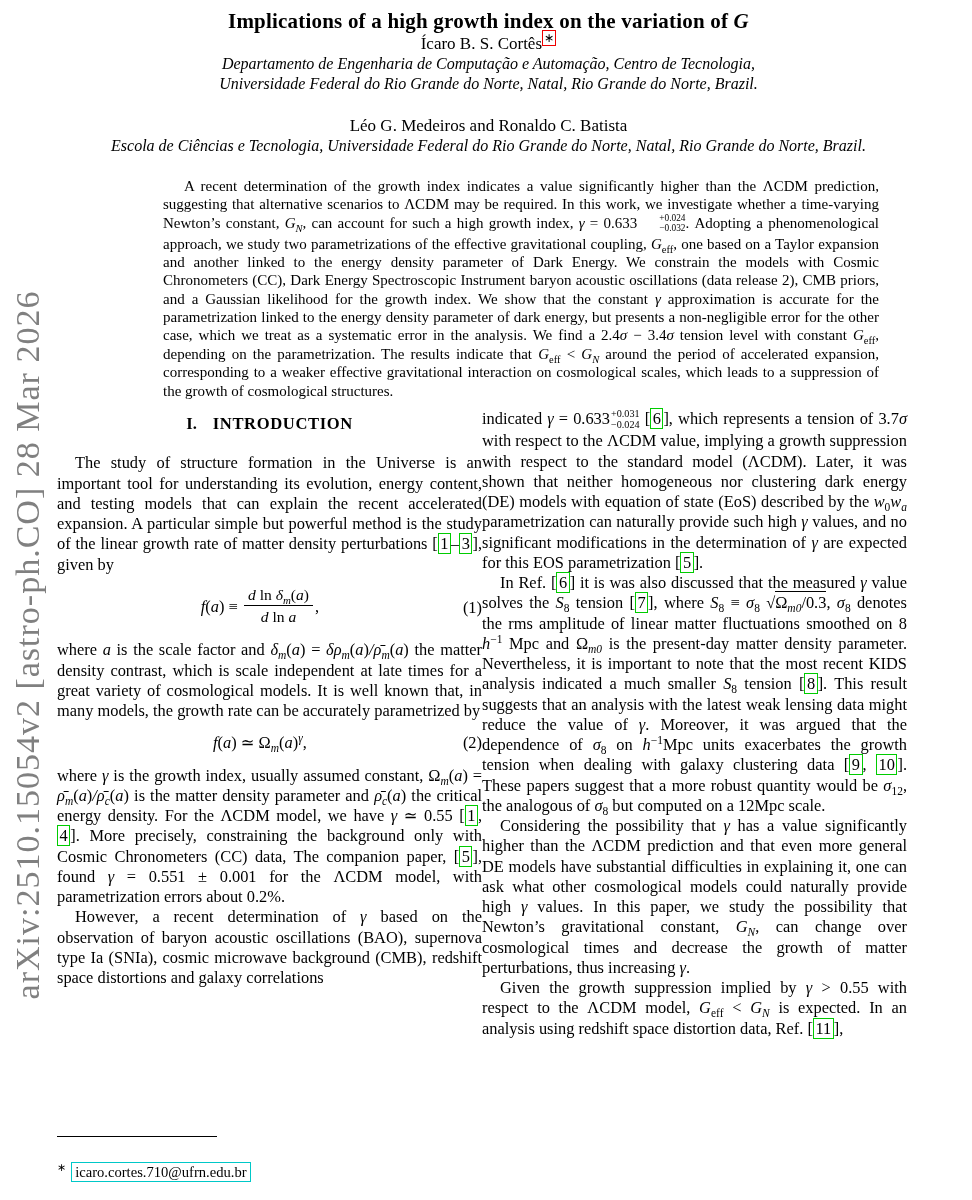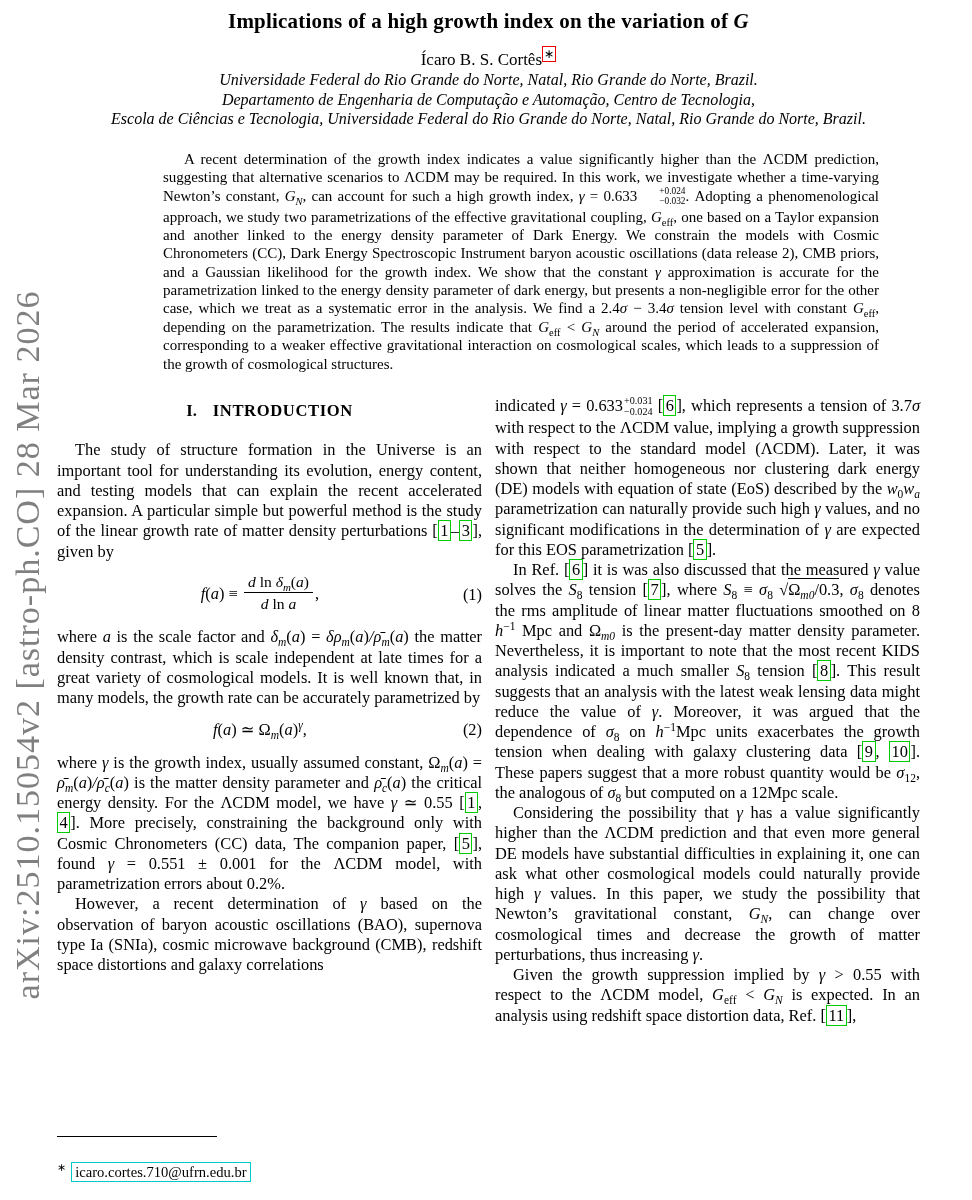--- a/index.html
+++ b/index.html
@@ -20,33 +20,33 @@
     font-size:34px;
     letter-spacing:1px;
     color:var(--c-watermark,#808080);
   }
   
   .content{position:absolute;left:57px;top:0;width:863px;}
   .title{
     text-align:center;font-size:21px;font-weight:bold;
     margin:9px 0 0 0;letter-spacing:0.2px;
   }
-  .authors{ text-align:center;font-size:17px;margin-top:16px; }
+  .authors{ text-align:center;font-size:17px;}
   .authors sup{font-size:72%;}
   .affil{
     text-align:center;font-style:italic;font-size:16px;line-height:1.23;
   }
   .group2{margin-top:23px;}
   .abstract{
     width:716px;margin:21px auto 0 106px;
     text-align:justify;text-indent:21px;
     font-size:15px;line-height:1.225;
     hyphens:auto;
   }
-  .columns{display:flex;gap:13px;margin-top:23px;}
+  .columns{display:flex;margin-top:9px;}
   .col{
     width:425px;text-align:justify;
     font-size:16.4px;line-height:1.235;
     hyphens:auto;
   }
   .sec-heading{
     text-align:center;font-weight:bold;font-size:16.6px;
     margin:5px 0 19px 0;text-indent:0;
   }
   .sec-num{margin-right:16px;}
@@ -98,23 +98,26 @@
   <span>arXiv:2510.15054v2  [astro-ph.CO]  28 Mar 2026</span>
 </div>
 
 <div class="content">
 
   <div class="title">Implications of a high growth index on the variation of <i class="mv">G</i></div>
 
   <div class="authors">
     <span>Ícaro B. S. Cortês</span><sup><span class="mark-red">∗</span></sup>
   </div>
+  <div class="affil">Departamento de Engenharia de Computação e Automação, Centro de Tecnologia,</div>
   <div class="affil">Universidade Federal do Rio Grande do Norte, Natal, Rio Grande do Norte, Brazil.</div>
-  <div class="affil">Departamento de Engenharia de Computação e Automação, Centro de Tecnologia,</div>
 
+  <div class="authors group2">
+    <span>Léo G. Medeiros and Ronaldo C. Batista</span>
+  </div>
   <div class="affil">Escola de Ciências e Tecnologia, Universidade Federal do Rio Grande do Norte, Natal, Rio Grande do Norte, Brazil.</div>
 
   <div class="abstract">A recent determination of the growth index indicates a value significantly higher than the ΛCDM prediction, suggesting that alternative scenarios to ΛCDM may be required.  In this work, we investigate whether a time-varying Newton’s constant, <i class="mv">G</i><sub class="mv">N</sub>, can account for such a high growth index, <i class="mv">γ</i> = 0.633<span class="pmstack">
         <span>+0.024</span>
         <span>−0.032</span>
       </span>.  Adopting a phenomenological approach, we study two parametrizations of the effective gravitational coupling, <i class="mv">G</i><sub>eff</sub>, one based on a Taylor expansion and another linked to the energy density parameter of Dark Energy.  We constrain the models with Cosmic Chronometers (CC), Dark Energy Spectroscopic Instrument baryon acoustic oscillations (data release 2), CMB priors, and a Gaussian likelihood for the growth index.  We show that the constant <i class="mv">γ</i> approximation is accurate for the parametrization linked to the energy density parameter of dark energy, but presents a non-negligible error for the other case, which we treat as a systematic error in the analysis.  We find a 2.4<i class="mv">σ</i> − 3.4<i class="mv">σ</i> tension level with constant <i class="mv">G</i><sub>eff</sub>, depending on the parametrization. The results indicate that <i class="mv">G</i><sub>eff</sub> &lt; <i class="mv">G</i><sub class="mv">N</sub> around the period of accelerated expansion, corresponding to a weaker effective gravitational interaction on cosmological scales, which leads to a suppression of the growth of cosmological structures.</div>
 
   <div class="columns">
 
     <div class="col">

